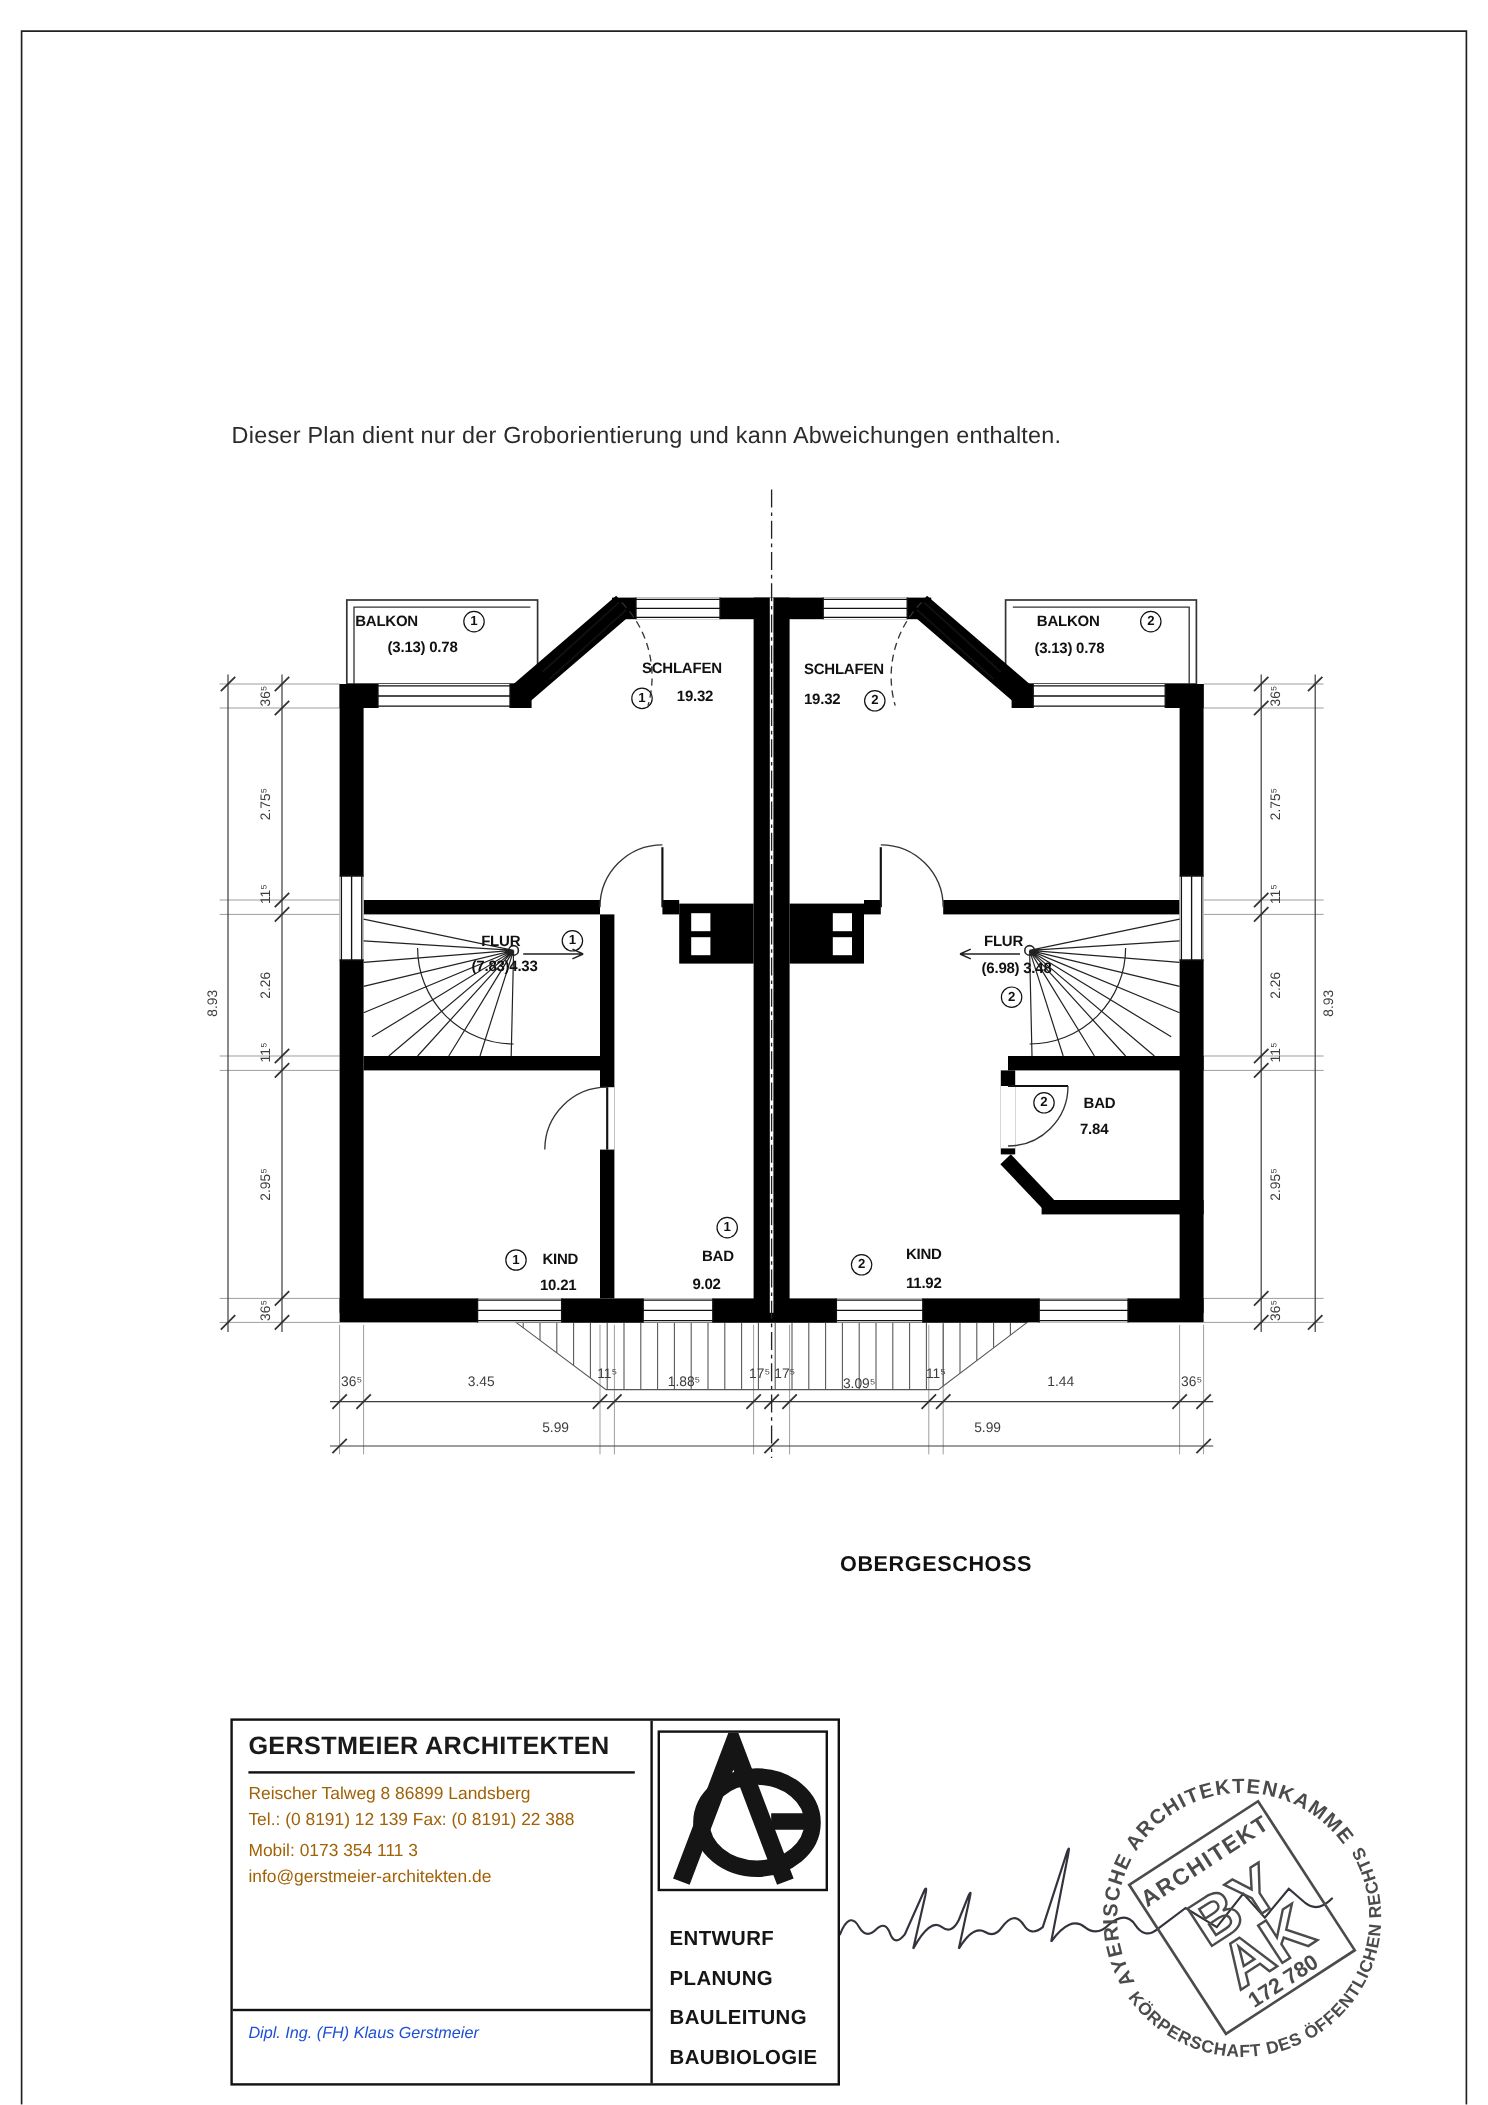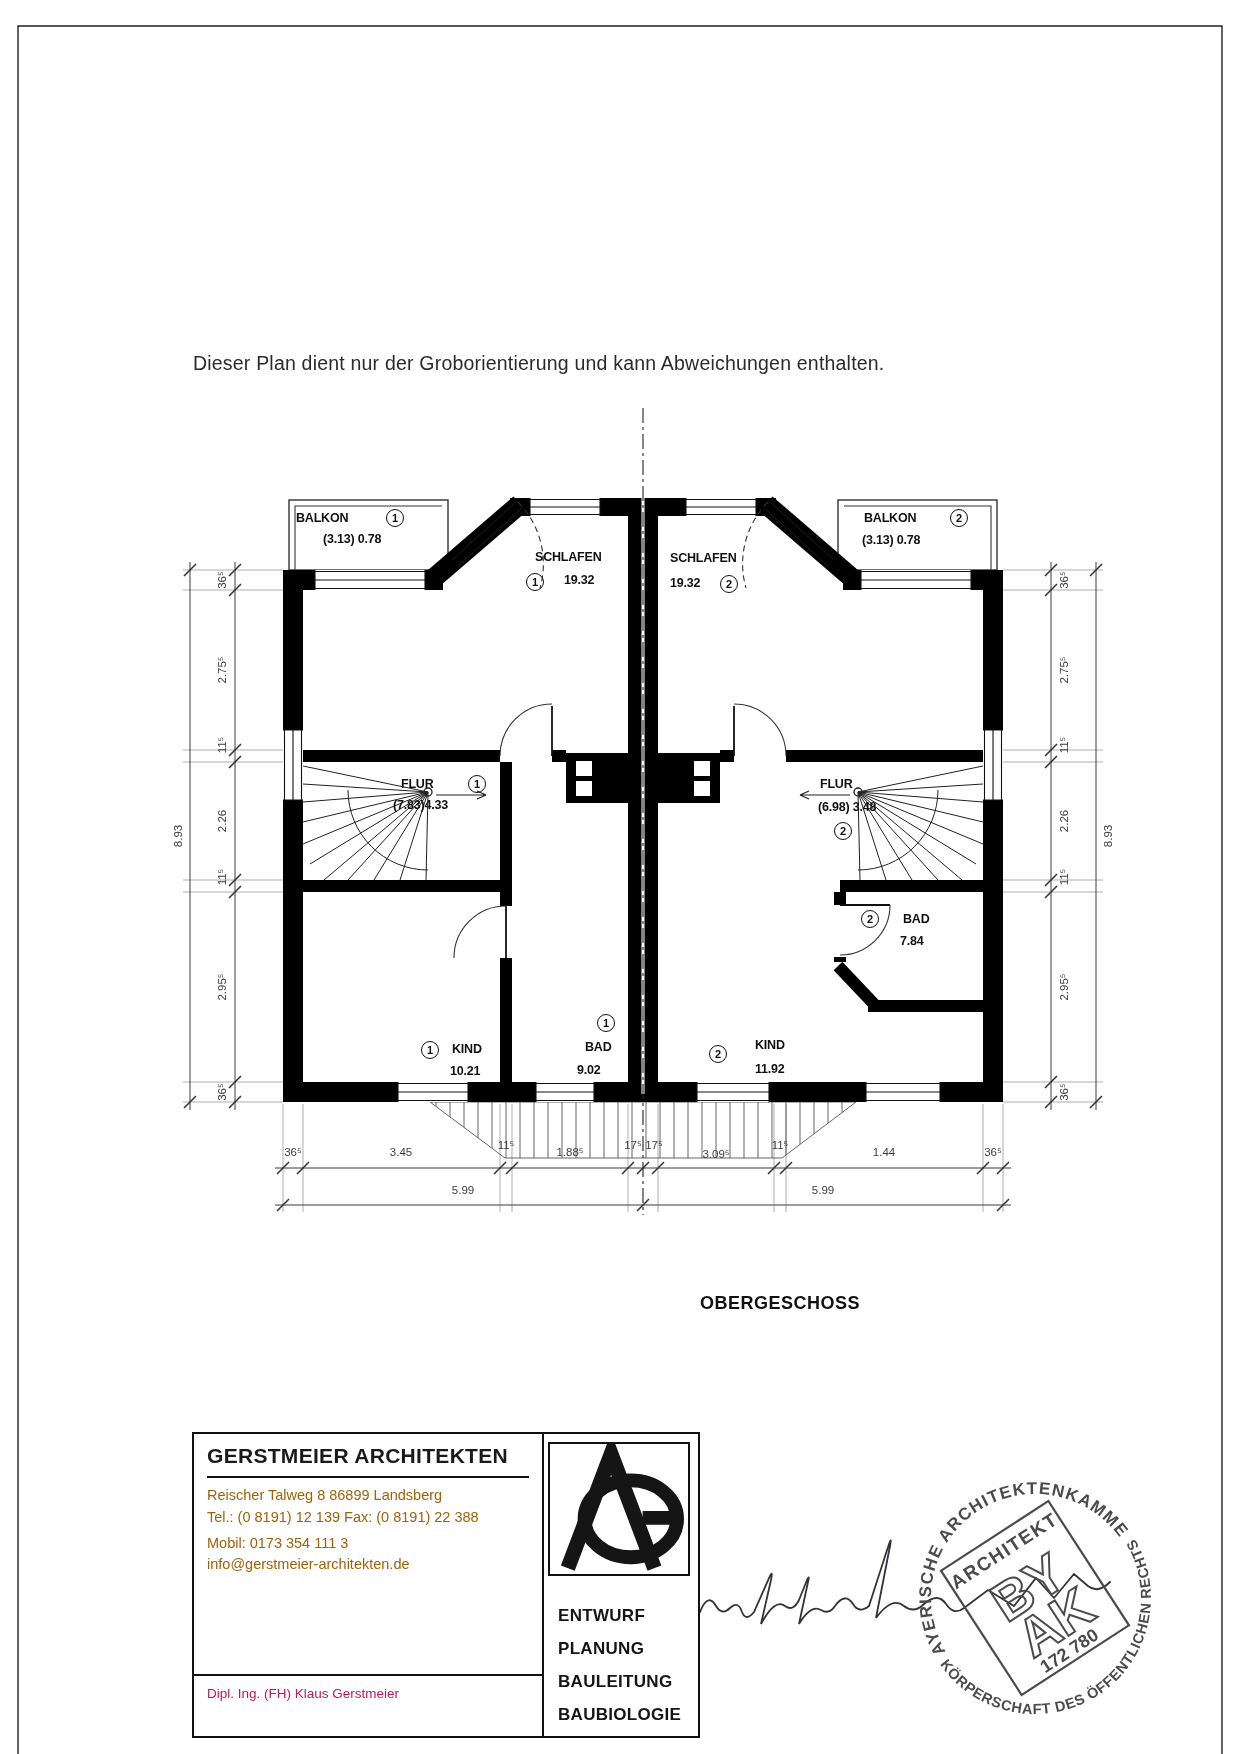--- a/index.html
+++ b/index.html
@@ -18,21 +18,21 @@
         transform:translate(-50%,-50%) rotate(-90deg);}
   .plantitle{font-size:18px;font-weight:700;letter-spacing:0.5px;color:#111;}
   
   #tblock{position:absolute;left:192px;top:1432px;width:508px;height:306px;
           border:2.2px solid #111;box-sizing:border-box;}
   #tb-divider{position:absolute;left:348px;top:0;bottom:0;width:0;border-left:2px solid #111;}
   #tb-hline{position:absolute;left:0;top:240px;width:348px;height:0;border-top:2px solid #111;}
   .tb-firm{position:absolute;left:13px;top:10px;font-size:21px;font-weight:700;letter-spacing:0.3px;}
   .tb-underline{position:absolute;left:13px;top:42px;width:322px;height:2px;background:#111;}
   .tb-line{position:absolute;left:13px;font-size:14.5px;color:#a16207;}
-  .tb-person{position:absolute;left:13px;top:252px;font-size:13.5px;color:#be185d;}
+  .tb-person{position:absolute;left:13px;top:252px;font-size:13.5px;color:#1d4ed8;font-style:italic;}
   .tb-service{position:absolute;left:364px;font-size:17px;font-weight:700;color:#151515;letter-spacing:0.3px;}
   #logobox{position:absolute;left:354px;top:8px;width:142px;height:134px;border:2.5px solid #111;box-sizing:border-box;}
 </style>
 </head>
 <body>
 <div id="page">
 
 <svg width="1240" height="1754" viewBox="0 0 1240 1754">
 
   <g stroke="#222" stroke-width="1.4" fill="none">

